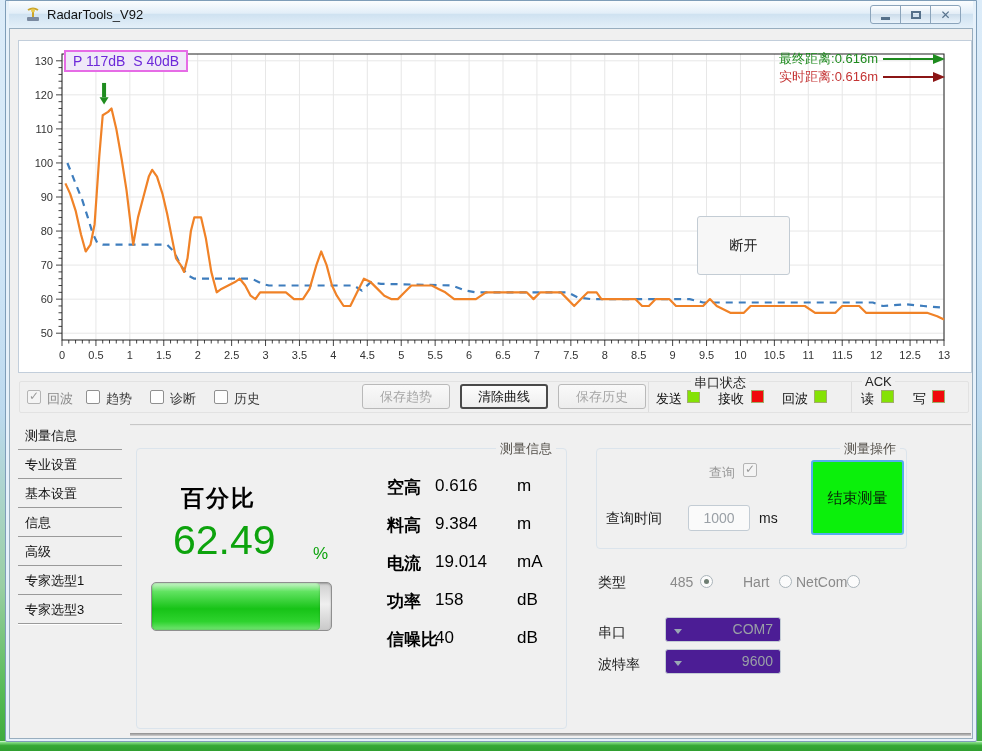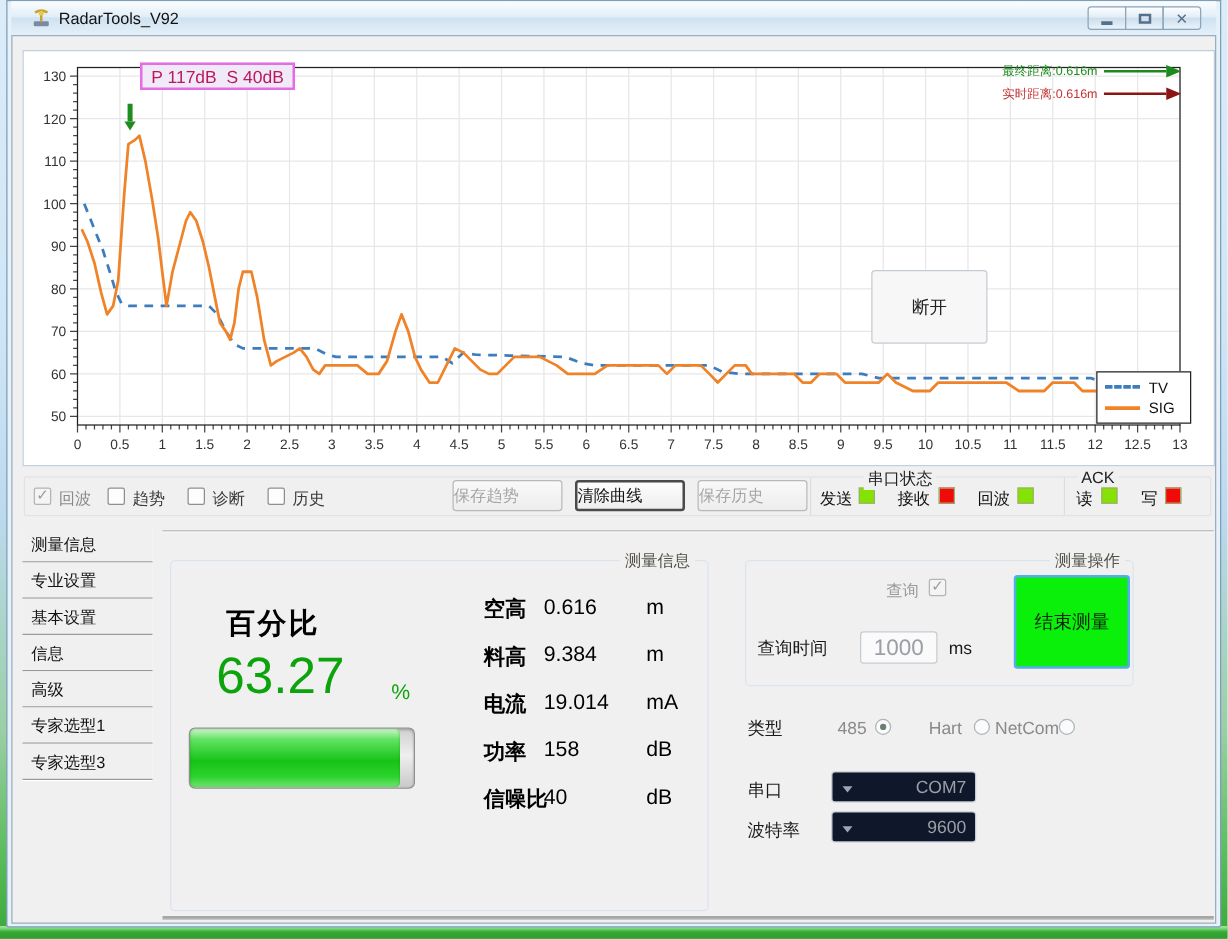--- a/index.html
+++ b/index.html
@@ -29,42 +29,42 @@
   .glyph-min { width:9px; height:3px; background:#55708a; margin-top:8px; }
   .glyph-max { width:10px; height:8px; border:2px solid #55708a; }
   .glyph-close { font-size:12px; font-weight:bold; color:#55708a; line-height:1; }
   .win-body { position:relative; width:964px; height:711px; background:#f0f0f0;
     border:1px solid #98aebf; }
 
   
   .chart-panel { position:absolute; left:8px; top:11px; width:954px; height:333px;
     background:#fff; border:1px solid #c2cedb; }
   .chart-tooltip { position:absolute; left:45px; top:9px; padding:1px 7px;
-    border:2px solid #e66ce6; background:#efe9f8; font-size:14px; color:#be185d; white-space:pre;margin-left:48px; }
-  .dist-row { position:absolute; right:26px; display:flex; align-items:center; gap:5px; font-size:10px; }
+    border:2px solid #e66ce6; background:#efe9f8; font-size:14px; color:#6d28d9; white-space:pre; }
+  .dist-row { position:absolute; right:26px; display:flex; align-items:center; gap:5px; font-size:13px; }
   .dist-final { top:9px; }
   .dist-real { top:27px; }
   .legend { position:absolute; left:858px; top:256px; width:76px; height:42px;
     background:#fff; border:1px solid #222; display:flex; flex-direction:column; justify-content:space-evenly; padding:2px 6px; }
   .leg-row { display:flex; align-items:center; gap:7px; }
   .leg-dash { width:28px; border-top:3px dashed #3e7dbd; }
   .leg-solid { width:28px; border-top:3px solid #f08227; }
   .leg-label { font-size:12px; color:#111; }
 
   
   .toolbar-box { position:absolute; left:9px; top:352px; width:950px; height:32px;
     border:1px solid #e2e2e2; border-radius:2px; }
   .vsep { position:absolute; top:353px; width:1px; height:30px; background:#ddd; }
   .cb { position:absolute; width:14px; height:14px; border:1px solid #8f8f8f; background:#fdfdfd; border-radius:2px; }
   .cb.dim { border-color:#b4b4b4; background:#f4f4f4; }
   .cb.on::after { content:"\2713"; position:absolute; left:1px; top:-2px; font-size:12px; color:#9a9a9a; }
   .cb-label { position:absolute; font-size:13px; color:#3a3a3a; }
   .cb-label.dim { color:#8a8a8a; }
   .tb-btn { position:absolute; top:355px; width:88px; height:25px; font-size:13px;
-    border:1px solid #b9b9b9; border-radius:3px; background:linear-gradient(#f9f9f9,#ededed); color:#a6a6a6; text-align:left; line-height:23px; }
+    border:1px solid #b9b9b9; border-radius:3px; background:linear-gradient(#f9f9f9,#ededed); color:#a6a6a6; text-align:center; line-height:23px; }
   .tb-btn.primary { border:2px solid #4a4a4a; color:#111; line-height:21px; background:linear-gradient(#fdfdfd,#eee); }
   .grp-label { position:absolute; font-size:13px; color:#222; background:#f0f0f0; padding:0 3px; z-index:3; }
   .led { position:absolute; width:13px; height:13px; border:1px solid #9fae6c; }
   .stat-label { position:absolute; font-size:13px; color:#111; }
 
   
   .sidebar { position:absolute; left:8px; top:392px; width:104px; }
   .side-item { height:29px; line-height:29px; padding-left:7px; font-size:13px; color:#111;
     border-bottom:1px solid #9a9a9a; box-shadow:0 1px 0 rgba(255,255,255,.95); background:#f0f0f0; }
 
@@ -85,32 +85,32 @@
     box-shadow:inset 0 1px 2px rgba(0,0,0,.25); }
   .pbar-fill { height:100%; border-radius:4px;
     background:linear-gradient(180deg,#cdf6cd 0%,#62e362 18%,#17c317 55%,#2ed32e 82%,#74e574 100%);
     box-shadow:inset 0 0 2px rgba(0,90,0,.4); }
   .mrow-label { position:absolute; font-size:17px; font-weight:bold; color:#000; }
   .mrow-value { position:absolute; font-size:17px; color:#000; }
   .mrow-unit  { position:absolute; font-size:17px; color:#000; }
 
   .q-label { position:absolute; font-size:13px; color:#9a9a9a; }
   .field { position:absolute; border:1px solid #c3ccd4; border-radius:3px; background:#fafafa;
-    color:#9aa0a6; font-size:18px; text-align:center; }
+    color:#9aa0a6; font-size:14px; text-align:center; }
   .plain-label { position:absolute; font-size:14px; color:#1a1a1a; }
   .dim-label { position:absolute; font-size:14px; color:#8a8a8a; }
   .stop-btn { position:absolute; left:214px; top:11px; width:93px; height:75px;
     background:#0bf00b; border:2px solid #55acee; border-radius:3px;
     font-size:15px; color:#0a230a; text-align:center; line-height:71px; }
   .radio { position:absolute; width:13px; height:13px; border-radius:50%;
     border:1px solid #aab4ba; background:#fbfbfb; }
   .radio.on::after { content:""; position:absolute; left:3px; top:3px; width:5px; height:5px;
     border-radius:50%; background:#6e7e72; }
   .combo { position:absolute; width:116px; height:25px; border:1px solid #c3ccd4; border-radius:3px;
-    background:#0f172a; }
+    background:#4c1d95; }
   .combo .arr { position:absolute; left:8px; top:11px; width:0; height:0;
     border-left:4px solid transparent; border-right:4px solid transparent; border-top:5px solid #9aa8b4; }
   .combo .val { position:absolute; right:7px; top:3px; font-size:14px; color:#9aa0a6; }
   .dis-btn { position:absolute; left:687px; top:187px; width:93px; height:59px;
     border:1px solid #c3ccd4; border-radius:3px; background:#f7f7f7;
     font-size:14px; color:#222; text-align:center; line-height:57px; }
 </style>
 </head>
 <body>
 
@@ -402,30 +402,20 @@
           <polygon id="final-arr-head" points="50,1 62,6 50,11" fill="#1d8a1d"></polygon>
         </svg>
       </div>
       <div class="dist-row dist-real">
         <span id="real-dist-text" style="color: rgb(196, 52, 52);">实时距离:0.616m</span>
         <svg width="62" height="12">
           <line id="real-arr-line" x1="0" y1="6" x2="50" y2="6" stroke-width="2" stroke="#8b1515"></line>
           <polygon id="real-arr-head" points="50,1 62,6 50,11" fill="#8b1515"></polygon>
         </svg>
       </div>
-      <div class="legend">
-        <div class="leg-row">
-          <span class="leg-dash" id="leg-line-0" style="border-top-color: rgb(62, 125, 189);"></span>
-          <span class="leg-label">TV</span>
-        </div>
-        <div class="leg-row">
-          <span class="leg-solid" id="leg-line-1" style="border-top-color: rgb(240, 130, 39);"></span>
-          <span class="leg-label">SIG</span>
-        </div>
-      </div>
     </div>
 
     <div class="toolbar-box"></div>
     <div class="vsep" style="left:638px;"></div>
     <div class="vsep" style="left:841px;"></div>
 
     <span class="cb dim on" style="left:17px; top:361px;"></span>
     <span class="cb-label dim" style="left:37px; top:361px;">回波</span>
     <span class="cb" style="left:76px; top:361px;"></span>
     <span class="cb-label" style="left:96px; top:361px;">趋势</span>
@@ -461,21 +451,21 @@
       <div class="side-item">专家选型1</div>
       <div class="side-item">专家选型3</div>
     </div>
 
     <div class="content-topline"></div>
     <div class="content-bottomline"></div>
 
     <div class="groupbox" style="left:126px; top:419px; width:431px; height:281px;">
       <span class="groupbox-label" style="right:10px;">测量信息</span>
       <div class="percent-title">百分比</div>
-      <div class="percent-value">63.27</div>
+      <div class="percent-value">62.49</div>
       <div class="percent-unit">%</div>
       <div class="pbar">
         <div class="pbar-fill" style="width: 93.84%;"></div>
       </div>
       <span class="mrow-label" style="left:250px; top:27px;">空高</span>
       <span class="mrow-value" style="left:298px; top:27px;">0.616</span>
       <span class="mrow-unit" style="left:380px; top:27px;">m</span>
       <span class="mrow-label" style="left:250px; top:65px;">料高</span>
       <span class="mrow-value" style="left:298px; top:65px;">9.384</span>
       <span class="mrow-unit" style="left:380px; top:65px;">m</span>

